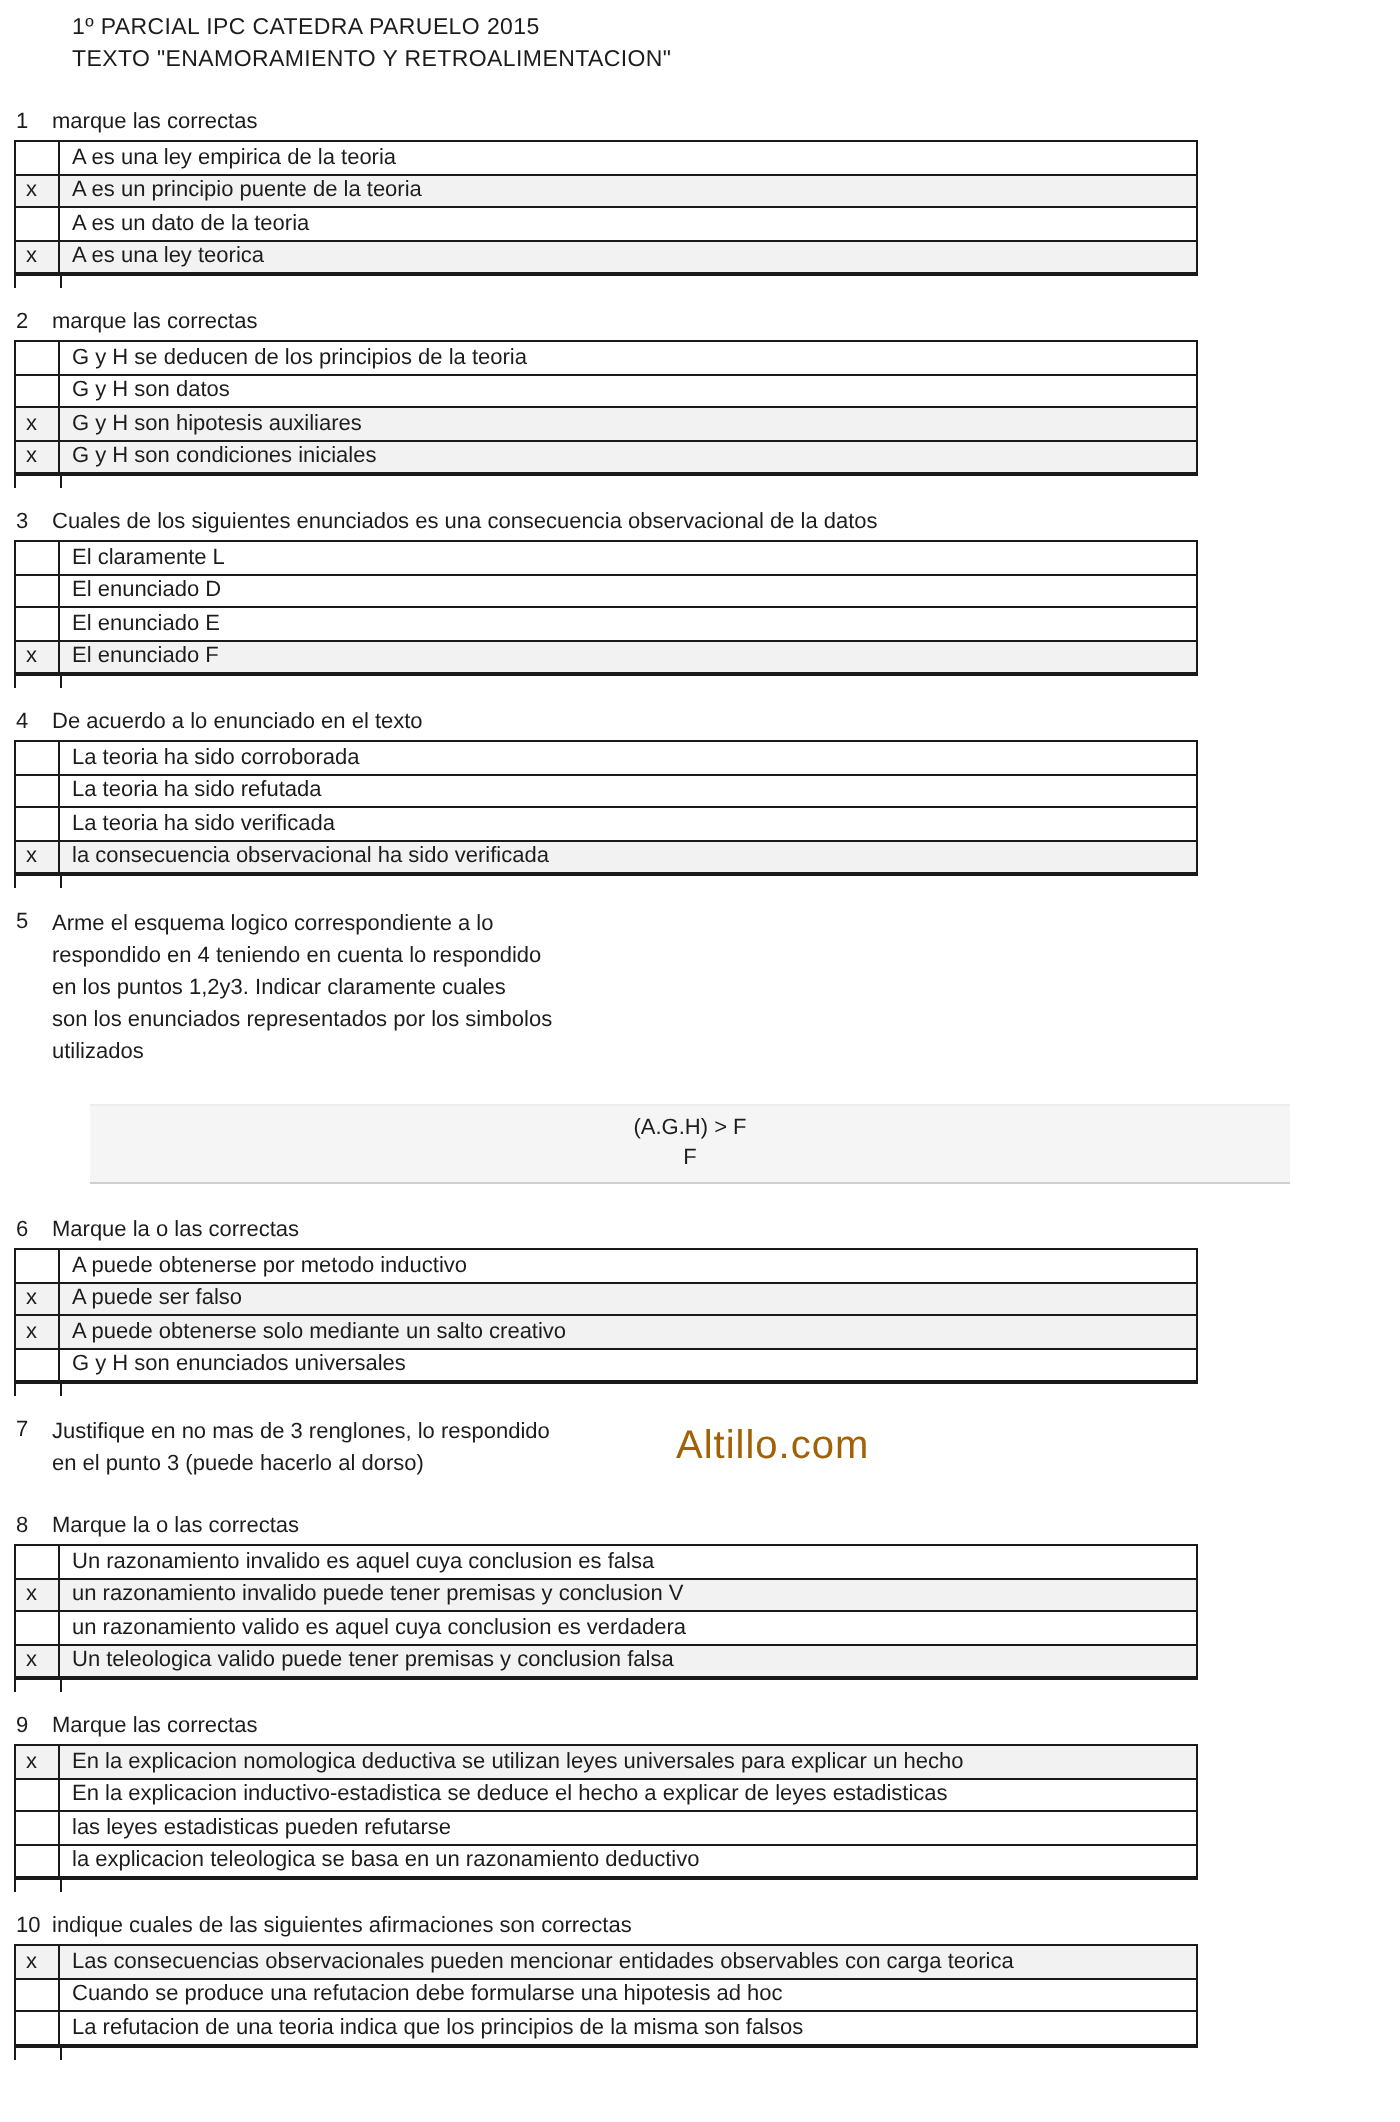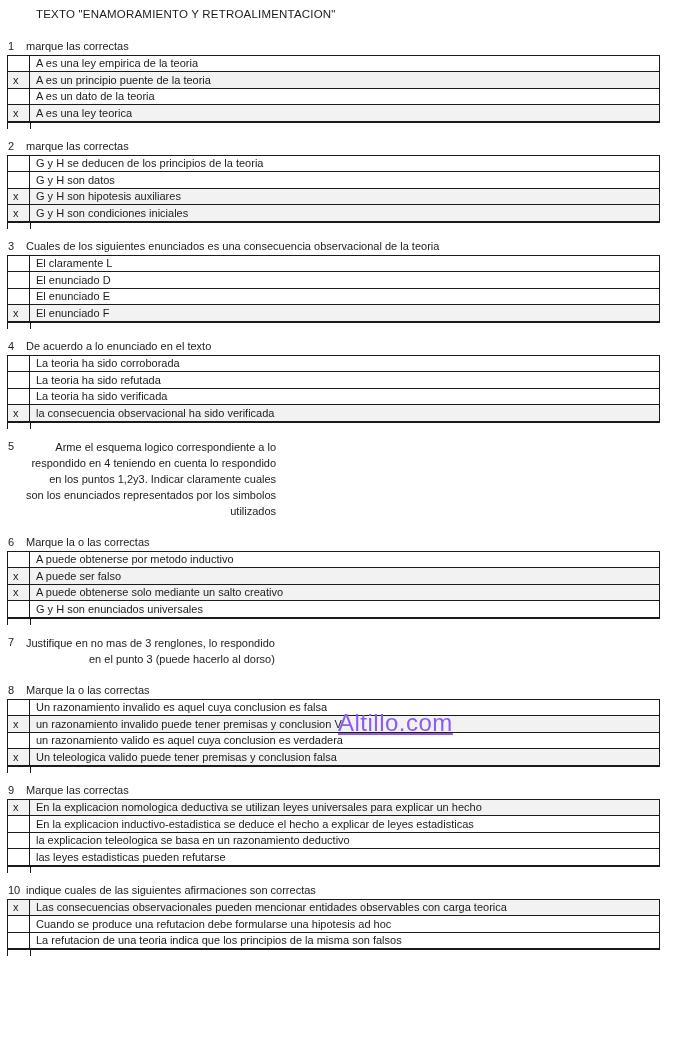--- a/index.html
+++ b/index.html
@@ -11,37 +11,38 @@
     color: #1c1c1c;
     overflow: hidden;
   }
   .page { position: relative; width: 700px; height: 1061px; }
   .hdr { padding-top: 7px; margin-left: 36px; font-size: 11.5px; line-height: 15.5px; letter-spacing: 0.2px; }
   .q { margin-top: 10px; }
   .q.gap-lg { margin-top: 16px; }
   .q-head { display: flex; line-height: 14px; margin-bottom: 2px; }
   .q-num { width: 26px; flex: 0 0 26px; padding-left: 8px; box-sizing: border-box; }
   .q-prompt { white-space: nowrap; }
-  .q-prompt-multi div { line-height: 16px; white-space: nowrap; text-align: right; }
-  .tbl { width: 653px; margin-left: 7px; border: 1px solid #1a1a1a; border-bottom-width: 2px; box-sizing: border-box; }
+  .q-prompt-multi div { line-height: 16px; white-space: nowrap; }
+  .tbl { width: 592px; margin-left: 7px; border: 1px solid #1a1a1a; border-bottom-width: 2px; box-sizing: border-box; }
   .row { display: flex; align-items: stretch; height: 15.5px; border-bottom: 1px solid #1a1a1a; background: #ffffff; }
   .row:last-child { border-bottom: none; }
   .row.marked { background: #f2f2f2; }
   .mark { width: 22px; flex: 0 0 22px; border-right: 1px solid #1a1a1a; padding-left: 5px; box-sizing: border-box; display: flex; align-items: center; }
   .opt { padding-left: 6px; display: flex; align-items: center; white-space: nowrap; }
   .stub { width: 24px; height: 6px; margin-left: 7px; border-left: 1px solid #1a1a1a; border-right: 1px solid #1a1a1a; box-sizing: border-box; }
   .formula { margin: 18px 0 0 45px; width: 600px; background: #f5f5f5; border-top: 1px solid #ececec; border-bottom: 1px solid #cfcfcf; text-align: center; padding: 4px 0 5px; line-height: 14.5px; }
-  .watermark { position: absolute; left: 338px; top: 706px; font-size: 24px; line-height: 34px; color: #8b5cf6; letter-spacing: 0.5px; text-decoration: underline; }
+  .watermark { position: absolute; left: 338px; top: 706px; font-size: 20px; line-height: 34px; color: #a16207; letter-spacing: 0.5px; }
 </style>
 </head>
 <body>
 
 <div class="page">
 
   <div class="hdr">
+    <div>1º PARCIAL IPC CATEDRA PARUELO 2015</div>
     <div>TEXTO "ENAMORAMIENTO Y RETROALIMENTACION"</div>
   </div>
 
   <div class="watermark">Altillo.com</div>
 
   <div class="q gap-lg">
     <div class="q-head">
       <div class="q-num">1</div>
       <div class="q-prompt">marque las correctas</div>
     </div>
@@ -88,21 +89,21 @@
         <div class="mark">x</div>
         <div class="opt">G y H son condiciones iniciales</div>
       </div>
     </div>
     <div class="stub"></div>
   </div>
 
   <div class="q">
     <div class="q-head">
       <div class="q-num">3</div>
-      <div class="q-prompt">Cuales de los siguientes enunciados es  una consecuencia observacional de la teoria</div>
+      <div class="q-prompt">Cuales de los siguientes enunciados es  una consecuencia observacional de la datos</div>
     </div>
     <div class="tbl">
       <div class="row">
         <div class="mark"></div>
         <div class="opt">El claramente L</div>
       </div>
       <div class="row">
         <div class="mark"></div>
         <div class="opt">El enunciado D</div>
       </div>
@@ -148,20 +149,24 @@
     <div class="q-head">
       <div class="q-num">5</div>
       <div class="q-prompt-multi">
         <div>Arme el esquema logico correspondiente a lo</div>
         <div>respondido en 4 teniendo en cuenta lo respondido</div>
         <div>en los puntos 1,2y3. Indicar claramente cuales</div>
         <div>son los enunciados representados por los simbolos</div>
         <div>utilizados</div>
       </div>
     </div>
+    <div class="formula">
+      <div>(A.G.H)  &gt; F</div>
+      <div>F</div>
+    </div>
   </div>
 
   <div class="q gap-lg">
     <div class="q-head">
       <div class="q-num">6</div>
       <div class="q-prompt">Marque la o las correctas</div>
     </div>
     <div class="tbl">
       <div class="row">
         <div class="mark"></div>
@@ -228,25 +233,25 @@
       <div class="row marked">
         <div class="mark">x</div>
         <div class="opt">En la explicacion nomologica deductiva se utilizan leyes universales para explicar un hecho</div>
       </div>
       <div class="row">
         <div class="mark"></div>
         <div class="opt">En la explicacion inductivo-estadistica se deduce el hecho a explicar de leyes estadisticas</div>
       </div>
       <div class="row">
         <div class="mark"></div>
+        <div class="opt">las leyes estadisticas pueden refutarse</div>
+      </div>
+      <div class="row">
+        <div class="mark"></div>
         <div class="opt">la explicacion teleologica se basa en un razonamiento deductivo</div>
-      </div>
-      <div class="row">
-        <div class="mark"></div>
-        <div class="opt">las leyes estadisticas pueden refutarse</div>
       </div>
     </div>
     <div class="stub"></div>
   </div>
 
   <div class="q">
     <div class="q-head">
       <div class="q-num">10</div>
       <div class="q-prompt">indique cuales de las siguientes afirmaciones son correctas</div>
     </div>

